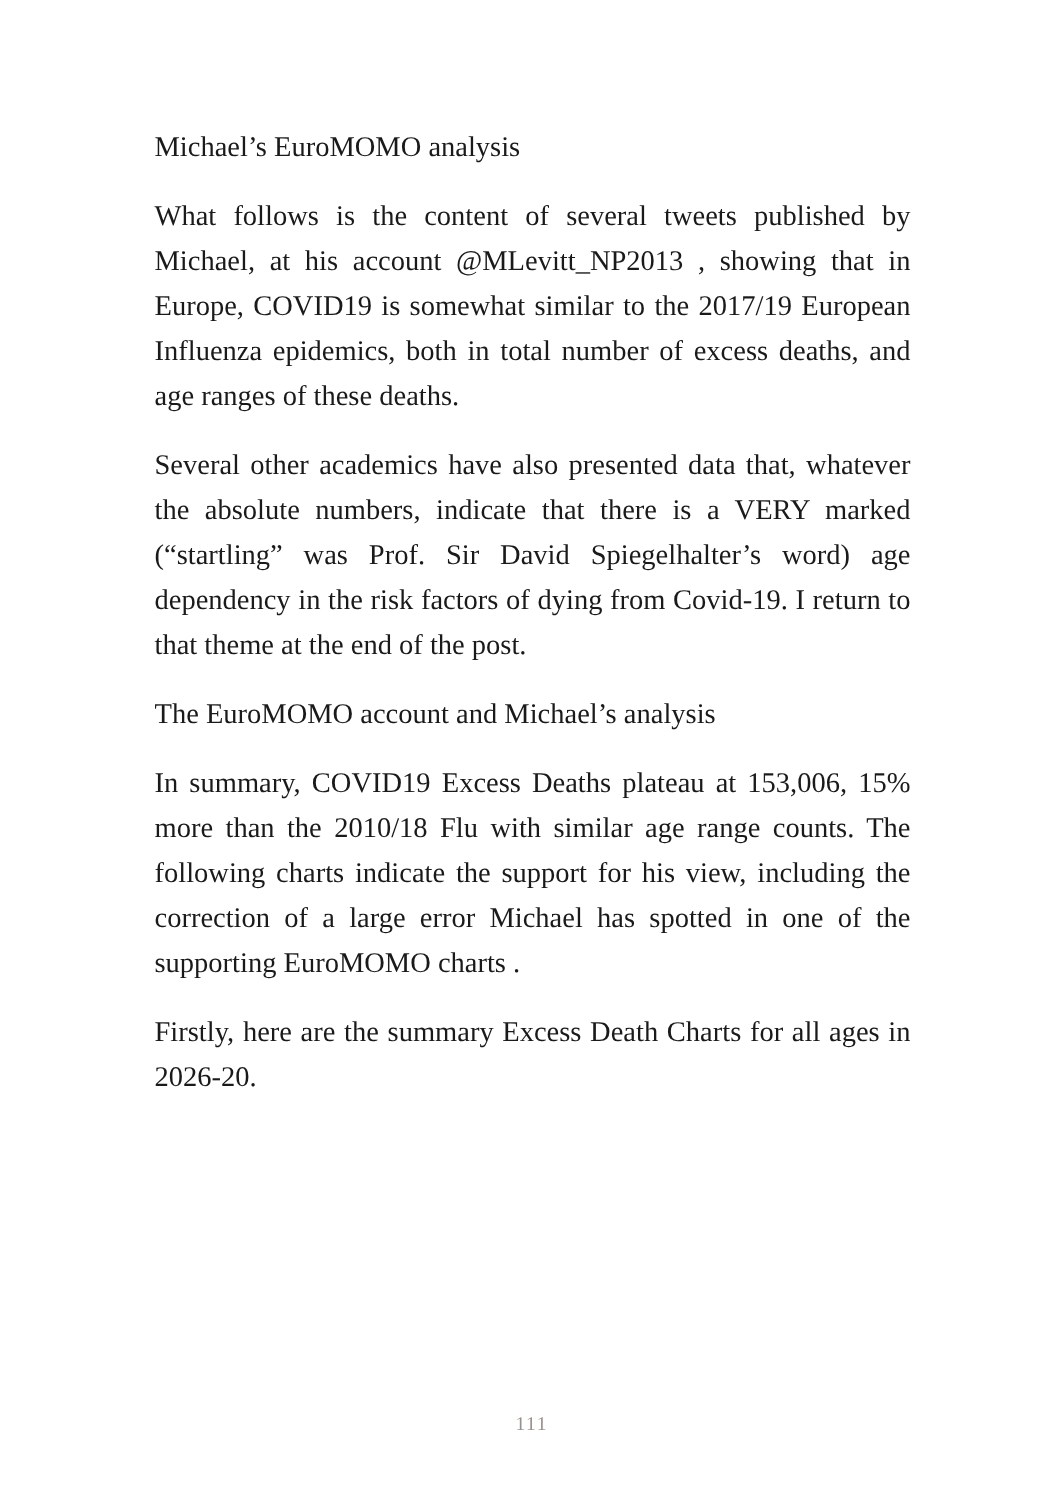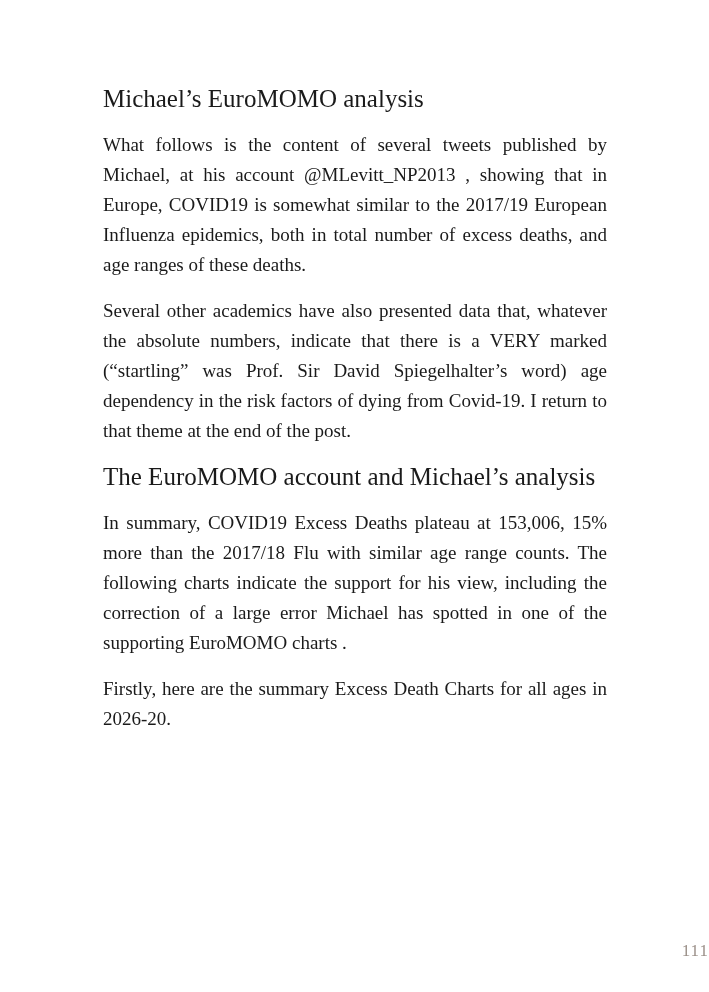--- a/index.html
+++ b/index.html
@@ -19,53 +19,53 @@
     position: absolute;
     left: 103px;
     top: 84px;
     width: 504px;
     color: #1a1a1a;
     font-size: 19px;
     line-height: 30px;
   }
   .doc-heading {
     font-weight: normal;
-    font-size: 25px;
+    font-size: 19px;
     line-height: 30px;
     margin-bottom: 16px;
     text-align: left;
   }
   .doc-paragraph {
     text-align: justify;
     text-justify: inter-word;
     margin-bottom: 16px;
   }
   .page-number {
     position: absolute;
     left: 0;
     right: 0;
     top: 941px;
-    text-align: right;
-    font-size: 17px;
+    text-align: center;
+    font-size: 13px;
     letter-spacing: 1px;
     color: #9b9089;
   }
 </style>
 </head>
 <body>
 
 <div class="page">
   <div class="text-block">
     <div class="doc-heading">Michael’s EuroMOMO analysis</div>
 
     <p class="doc-paragraph">What follows is the content of several tweets published by Michael, at his account @MLevitt_NP2013 , showing that in Europe, COVID19 is somewhat similar to the 2017/19 European Influenza epidemics, both in total number of excess deaths, and age ranges of these deaths.</p>
 
     <p class="doc-paragraph">Several other academics have also presented data that, whatever the absolute numbers, indicate that there is a VERY marked (“startling” was Prof. Sir David Spiegelhalter’s word) age dependency in the risk factors of dying from Covid-19. I return to that theme at the end of the post.</p>
 
     <div class="doc-heading">The EuroMOMO account and Michael’s analysis</div>
 
-    <p class="doc-paragraph">In summary, COVID19 Excess Deaths plateau at 153,006, 15% more than the 2017/18 Flu with similar age range counts. The following charts indicate the support for his view, including the correction of a large error Michael has spotted in one of the supporting EuroMOMO charts .</p>
+    <p class="doc-paragraph">In summary, COVID19 Excess Deaths plateau at 153,006, 15% more than the 2010/18 Flu with similar age range counts. The following charts indicate the support for his view, including the correction of a large error Michael has spotted in one of the supporting EuroMOMO charts .</p>
 
     <p class="doc-paragraph">Firstly, here are the summary Excess Death Charts for all ages in 2026-20.</p>
   </div>
 
   <div class="page-number">111</div>
 </div>
 
 </body></html>

